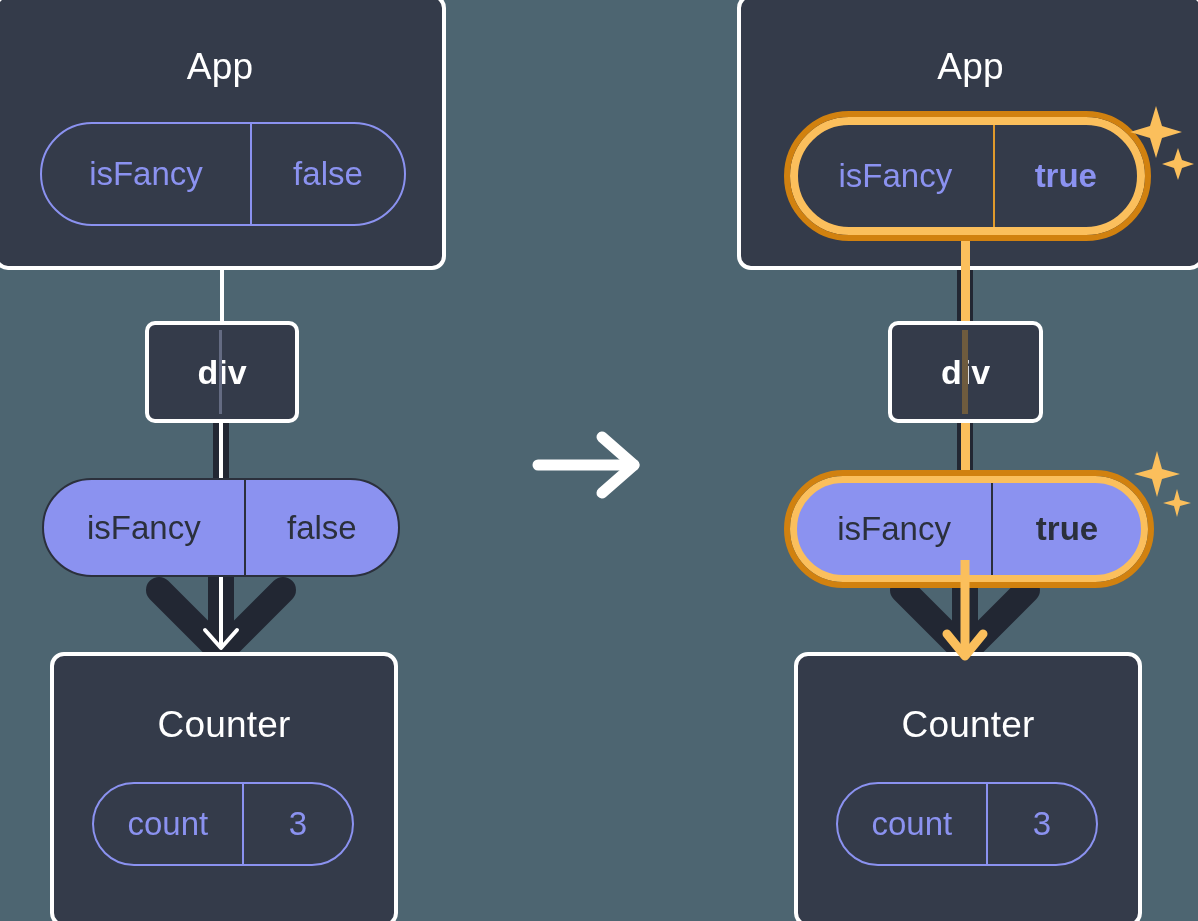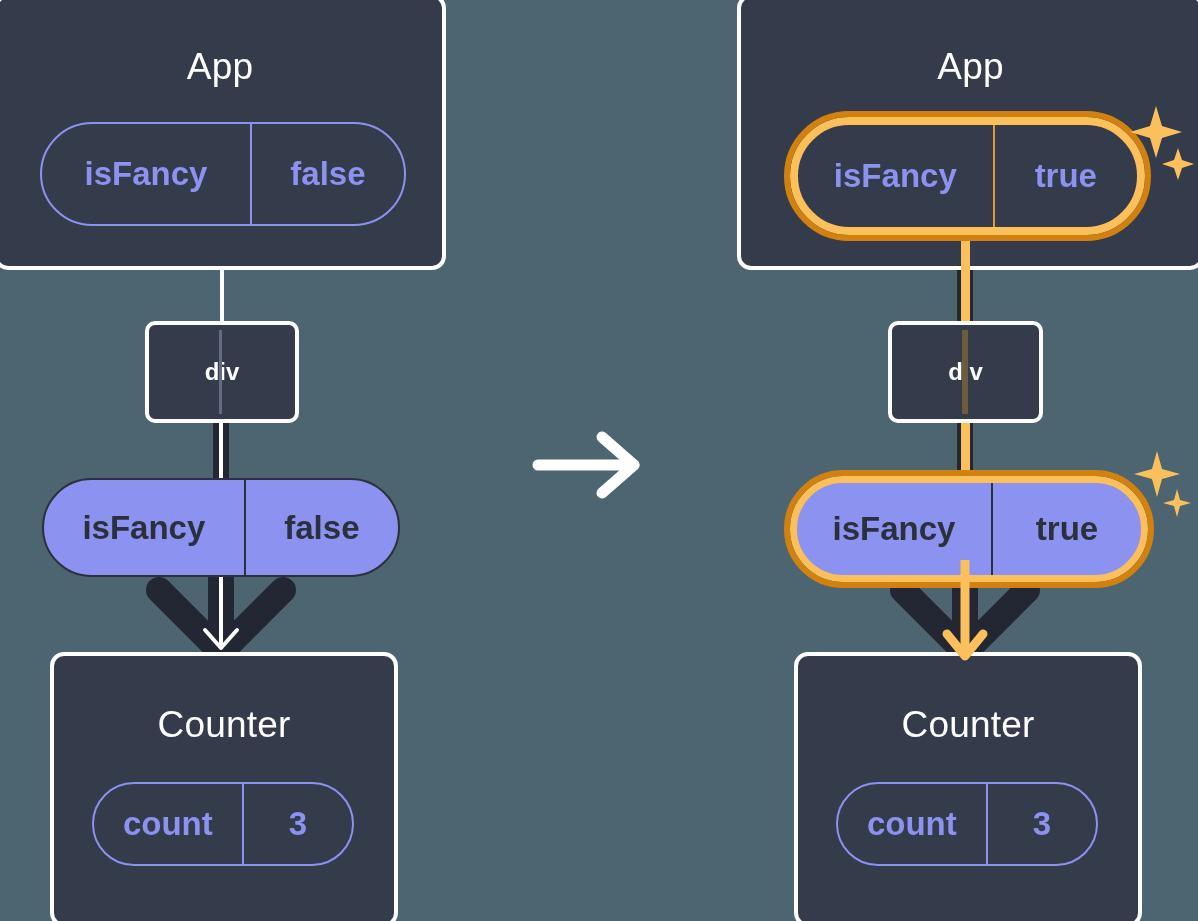--- a/index.html
+++ b/index.html
@@ -48,40 +48,39 @@
   .nodebox {
     position: absolute;
     background: #343b4a;
     border: 4px solid #ffffff;
     border-radius: 10px;
     box-sizing: border-box;
     display: flex;
     align-items: center;
     justify-content: center;
     color: #ffffff;
-    font-size: 24px;
+    font-size: 34px;
     font-weight: 700;
     z-index: 6;
   }
 
   
   .pill {
     position: absolute;
     box-sizing: border-box;
     display: flex;
     align-items: stretch;
     z-index: 6;
   }
   .pill .half {
     display: flex;
     align-items: center;
     justify-content: center;
     box-sizing: border-box;
     white-space: nowrap;
-    font-weight: bold;
   }
 
   
   .pill.ghost {
     border: 2px solid #8b92f0;
     border-radius: 999px;
     background: transparent;
   }
   .pill.ghost .half { color: #8b92f0; font-size: 33px; }
   .pill.ghost .half.k { flex: 0 0 58%; border-right: 2px solid #8b92f0; }

